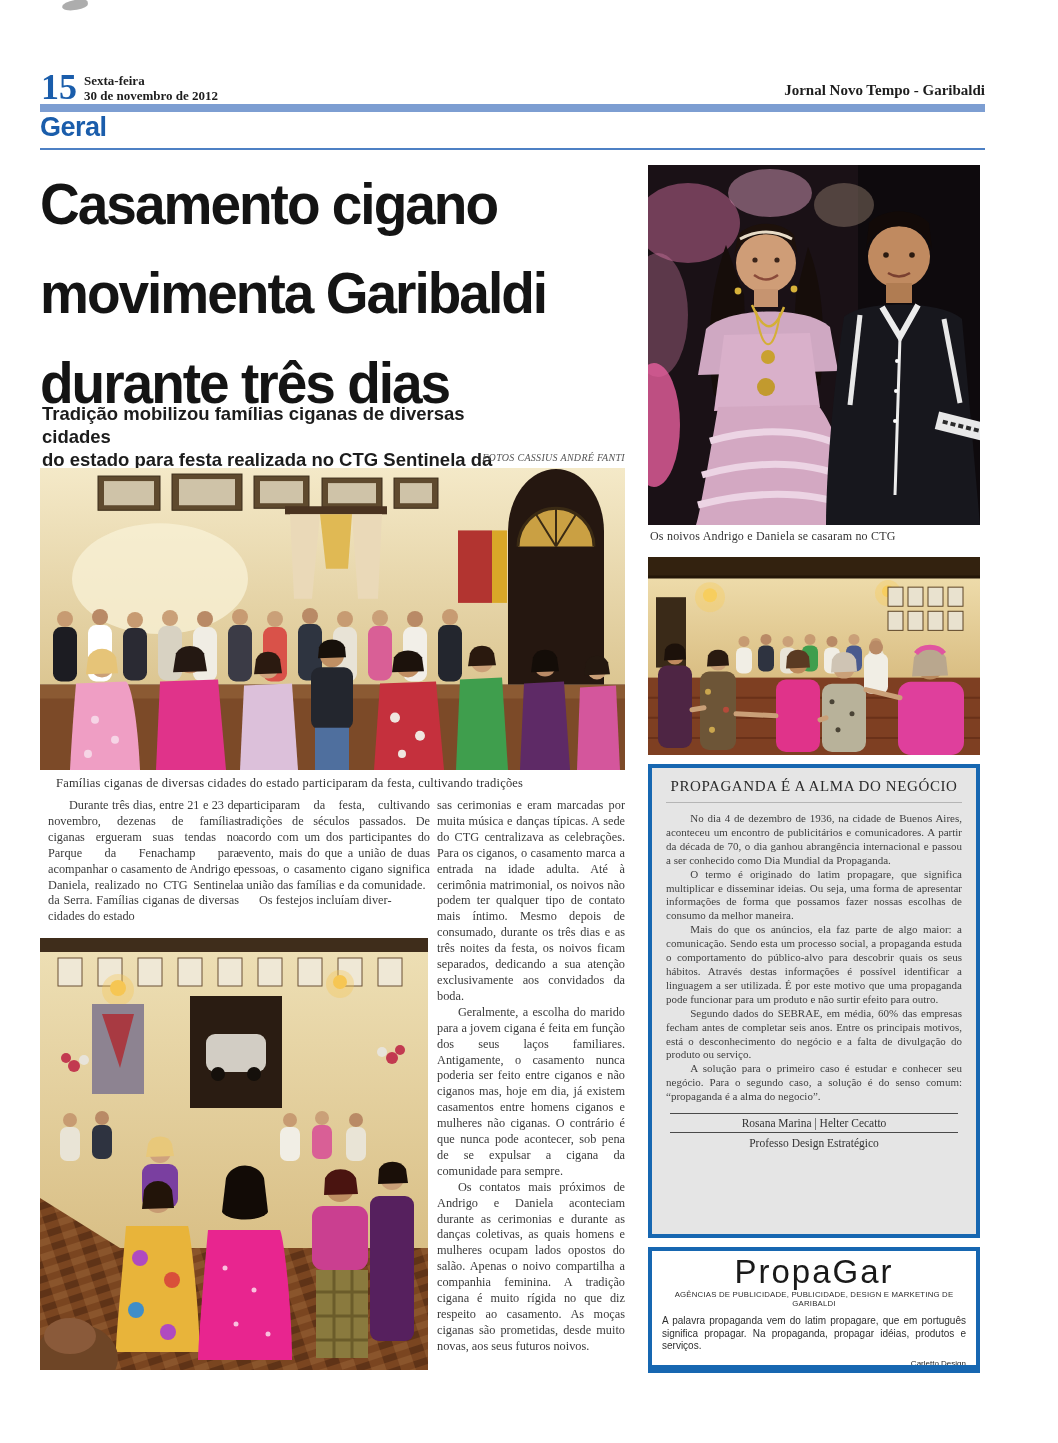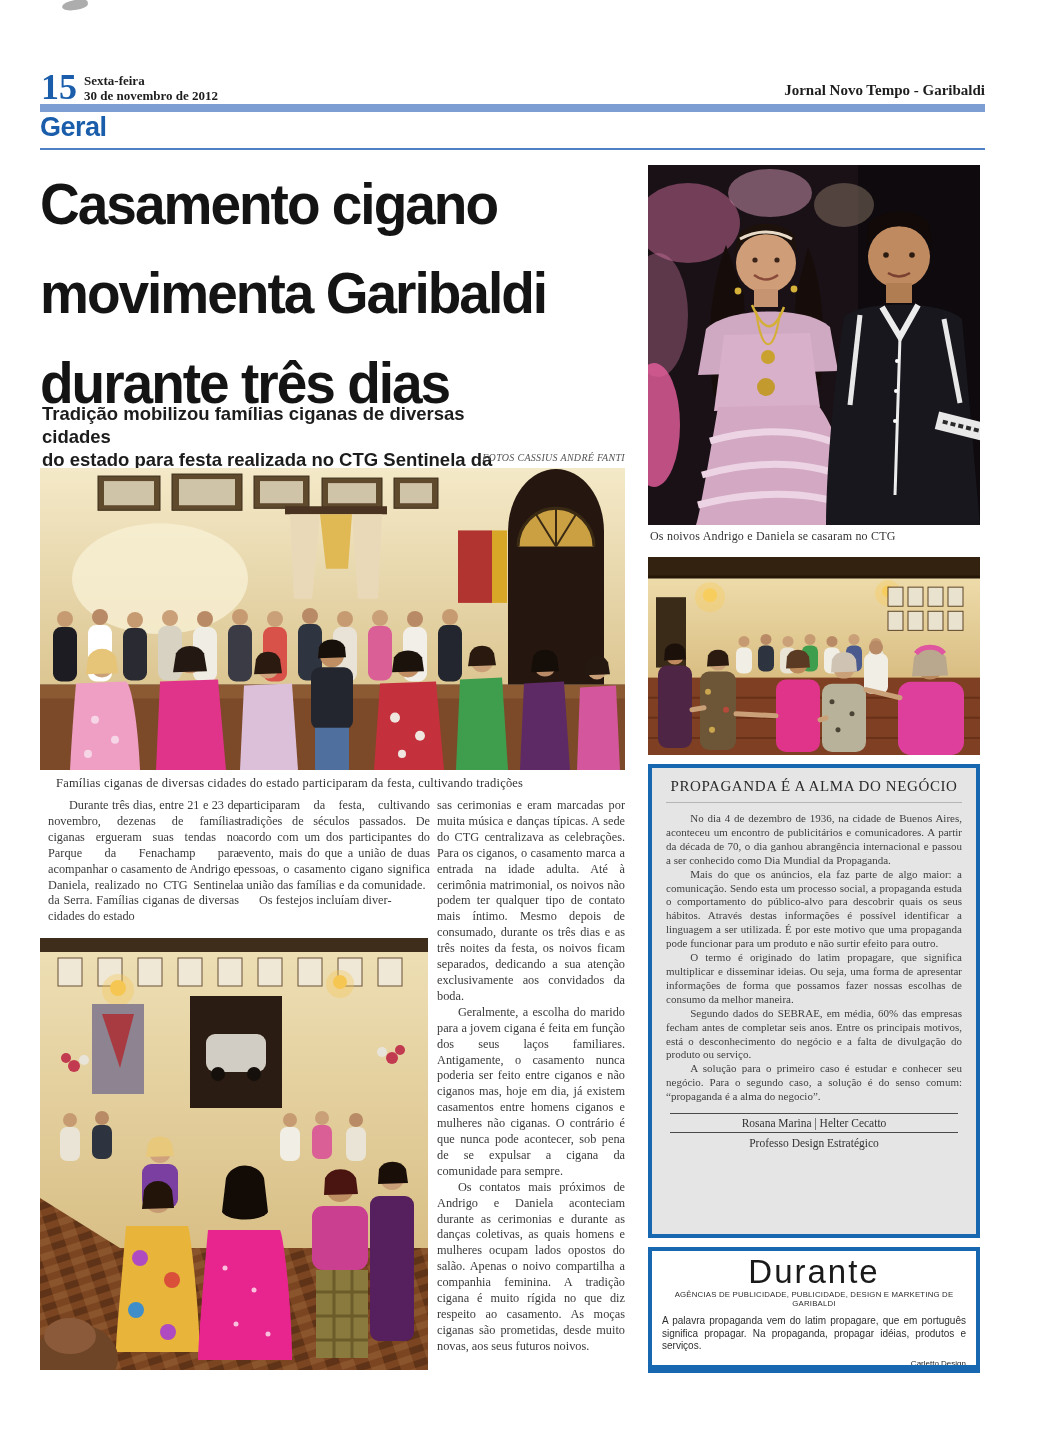--- a/index.html
+++ b/index.html
@@ -401,34 +401,34 @@
         <path d="M268 96 a16 12 0 0 1 28 0" stroke="#e055a0" stroke-width="5" fill="none"></path>
         <rect x="250" y="124" width="66" height="73" rx="13" fill="#df3f9c"></rect>
         <path d="M44 152 L56 150 M88 156 L128 158 M172 162 L178 160 M218 132 L252 140" stroke="#caa078" stroke-width="5" stroke-linecap="round"></path>
       </g>
     </svg>
   </div>
 
   <div class="abs pbox" style="left:648px;top:764px;width:332px;height:474px;">
     <div class="pb-title">PROPAGANDA É A ALMA DO NEGÓCIO</div>
     <p>No dia 4 de dezembro de 1936, na cidade de Buenos Aires, aconteceu um encontro de publicitários e comunicadores. A partir da década de 70, o dia ganhou abrangência internacional e passou a ser conhecido como Dia Mundial da Propaganda.</p>
+    <p>O termo é originado do latim propagare, que significa multiplicar e disseminar ideias. Ou seja, uma forma de apresentar informações de forma que possamos fazer nossas escolhas de consumo da melhor maneira.</p>
     <p>Mais do que os anúncios, ela faz parte de algo maior: a comunicação. Sendo esta um processo social, a propaganda estuda o comportamento do público-alvo para descobrir quais os seus hábitos. Através destas informações é possível identificar a linguagem a ser utilizada. É por este motivo que uma propaganda pode funcionar para um produto e não surtir efeito para outro.</p>
-    <p>O termo é originado do latim propagare, que significa multiplicar e disseminar ideias. Ou seja, uma forma de apresentar informações de forma que possamos fazer nossas escolhas de consumo da melhor maneira.</p>
     <p>Segundo dados do SEBRAE, em média, 60% das empresas fecham antes de completar seis anos. Entre os principais motivos, está o desconhecimento do negócio e a falta de divulgação do produto ou serviço.</p>
     <p>A solução para o primeiro caso é estudar e conhecer seu negócio. Para o segundo caso, a solução é do senso comum: “propaganda é a alma do negocio”.</p>
     <div class="pb-sig">
       <div class="pb-rule"></div>
       <div class="pb-names">Rosana Marina  |  Helter Cecatto</div>
       <div class="pb-rule"></div>
       <div class="pb-role">Professo Design Estratégico</div>
     </div>
   </div>
 
   <div class="abs pgbox" style="left:648px;top:1247px;width:332px;height:126px;">
-    <div class="pg-title">Durante</div>
+    <div class="pg-title">PropaGar</div>
     <div class="pg-sub">AGÊNCIAS DE PUBLICIDADE, PUBLICIDADE, DESIGN E MARKETING DE GARIBALDI</div>
     <div class="pg-body">A palavra propaganda vem do latim propagare, que em português significa propagar. Na propaganda, propagar idéias, produtos e serviços.</div>
     <div class="pg-row">
 
       <div class="pg-credits">
         <div>Carletto Design</div>
         <div>Composer Invent Produtora</div>
 
       </div>
     </div>

